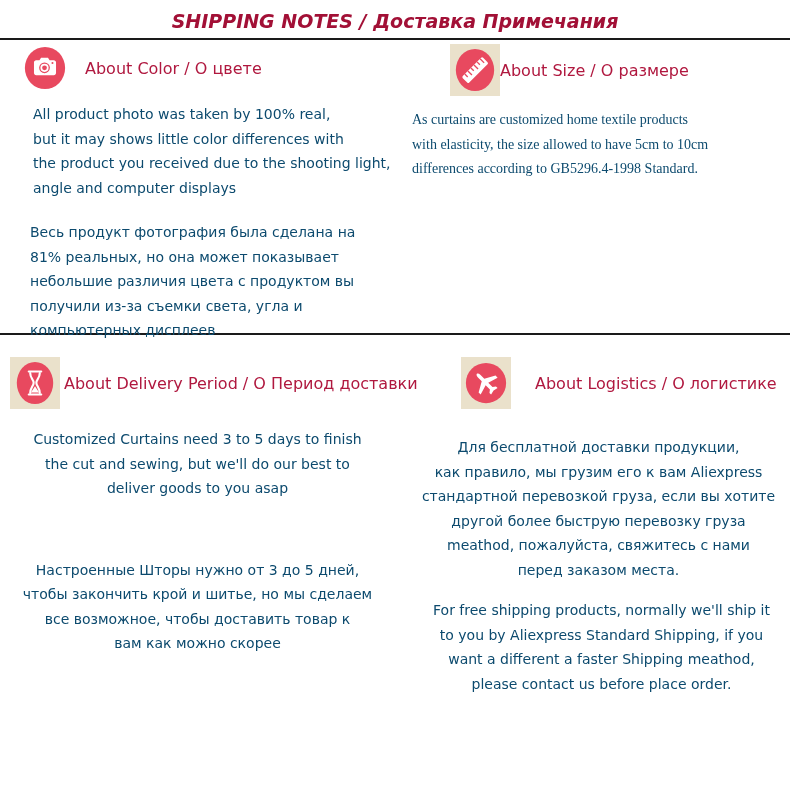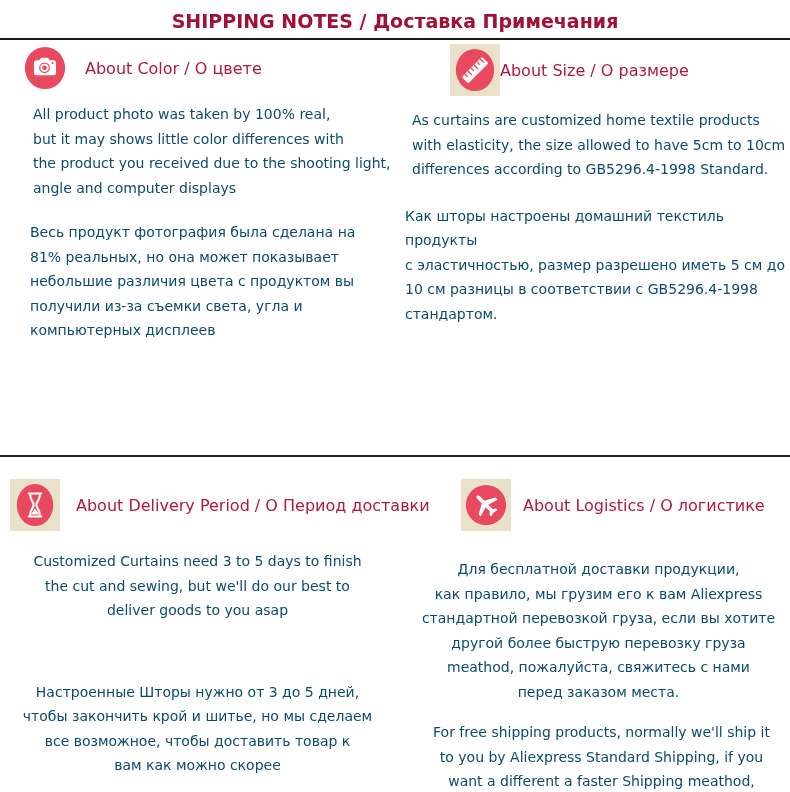--- a/index.html
+++ b/index.html
@@ -4,46 +4,46 @@
 <style>
   html,body{margin:0;padding:0;}
   body{
     width:790px;height:792px;background:#ffffff;overflow:hidden;
     font-family:"DejaVu Sans","Liberation Sans",sans-serif;
   }
   .page{width:790px;height:792px;position:relative;}
   .title{
     height:38px;display:flex;align-items:center;justify-content:center;
     font-size:19px;font-weight:bold;color:#a21036;white-space:nowrap;
-    box-sizing:border-box;padding-top:4px;
+    box-sizing:border-box;padding-top:4px;font-style:italic;
   }
   hr.rule{border:0;border-top:2px solid #1a1a1a;margin:0;}
   .row{display:flex;}
   .col{width:395px;box-sizing:border-box;}
-  .row1{height:415px;justify-content:space-between;}
+  .row1{height:293px;justify-content:space-between;}
   .sec-header{display:flex;align-items:center;}
   .icon-box{width:50px;height:52px;display:flex;align-items:center;justify-content:center;flex:0 0 auto;}
   .icon-box.white{background:#ffffff;}
   .icon-box.beige{background:#eae1cb;}
   .sec-title{font-size:16px;color:#b0183f;white-space:nowrap;}
   .para{
     font-size:14px;line-height:24.5px;color:#0c4a6e;
     white-space:pre-line;margin:0;
   }
   
   .row1 .col-l .sec-header{padding-left:20px;gap:15px;margin-top:2px;}
   .row1 .col-r .sec-header{padding-left:55px;margin-top:4px;}
   .row1 .col-l .en{margin:8px 0 0 33px;}
   .row1 .col-l .ru{margin:20px 0 0 30px;}
-  .row1 .col-r .en{margin:12px 0 0 17px;}
+  .row1 .col-r .en{margin:12px 0 0 17px;font-family:Liberation Serif, serif;}
   .row1 .col-r .ru{margin:22px 0 0 10px;}
   
   .row2 .sec-header{margin-top:22px;}
-  .row2 .col-l .sec-header{padding-left:10px;gap:16px;}
-  .row2 .col-r .sec-header{padding-left:66px;gap:12px;}
+  .row2 .col-l .sec-header{padding-left:10px;gap:4px;}
+  .row2 .col-r .sec-header{padding-left:66px;gap:24px;}
   .row2 .para{text-align:center;}
   .row2 .col-l .en{margin-top:18px;padding:0 14px;}
   .row2 .col-l .ru{margin-top:57px;padding:0 7px;}
   .row2 .col-r .en{margin-top:16px;padding:0 0 0 18px;}
   .row2 .col-r .ru{margin-top:26px;padding:0 0 0 12px;}
 </style>
 </head>
 <body>
 
 <div class="page">
@@ -86,24 +86,20 @@
               <rect x="9" y="19.5" width="30" height="9.5" rx="1.5" fill="#fff"></rect>
               <path stroke="#e8495f" stroke-width="1.4" fill="none" d="M13.5 19.5v4.2 M18 19.5v6 M22.5 19.5v4.2 M27 19.5v6 M31.5 19.5v4.2 M36 19.5v6"></path>
             </g>
           </svg>
         </span>
         <span class="sec-title">About Size / О размере</span>
       </div>
       <p class="para en">As curtains are customized home textile products
 with elasticity, the size allowed to have 5cm to 10cm
 differences according to GB5296.4-1998 Standard.</p>
-      <p class="para ru">Как шторы настроены домашний текстиль продукты
- с эластичностью, размер разрешено иметь 5 см до
-10 см разницы в соответствии с GB5296.4-1998
-стандартом.</p>
     </div>
 
   </div>
 
   <hr class="rule">
 
   <div class="row row2">
 
     <div class="col col-l">
       <div class="sec-header">

